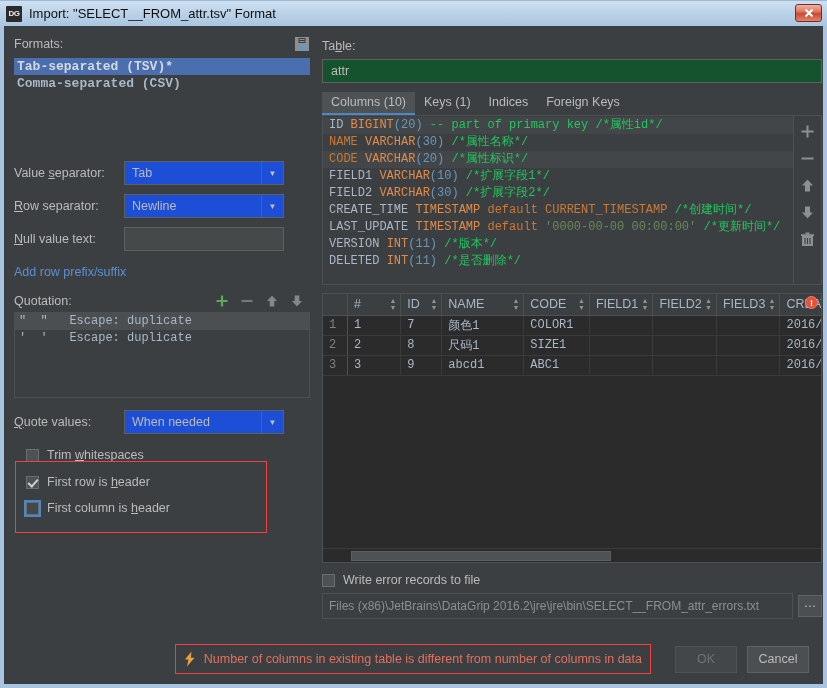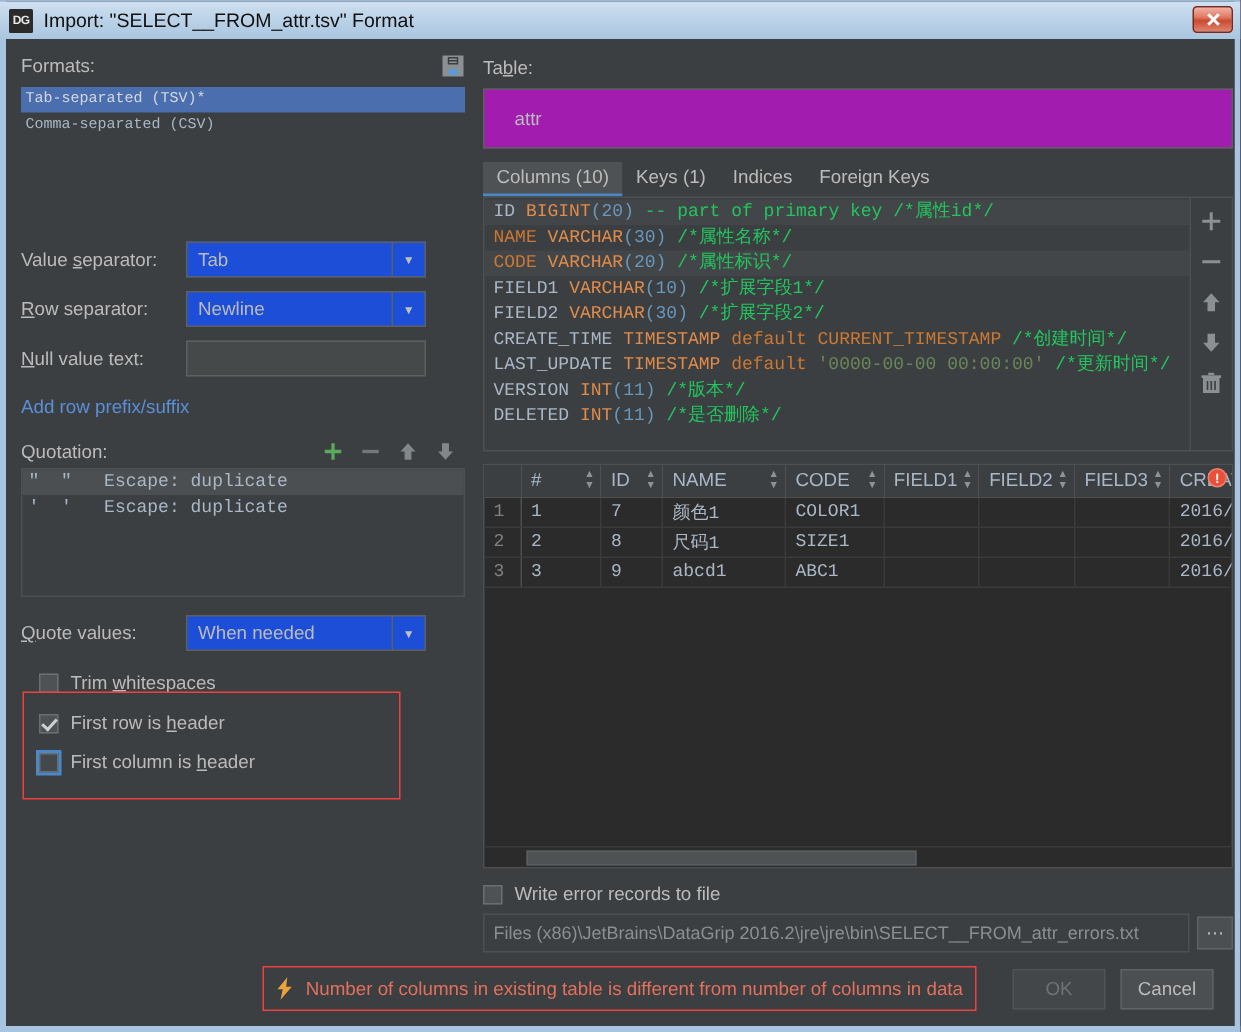--- a/index.html
+++ b/index.html
@@ -71,21 +71,22 @@
     position: absolute;
     left: 10px; top: 10px;
     width: 296px;
   }
   .fmt-header { display: flex; align-items: center; justify-content: space-between; }
   .save-icon { width: 16px; height: 16px; display:block; }
   .fmt-list {
     margin-top: 6px;
     background: #3c3f41;
     font-family: "Liberation Mono", monospace;
-    font-size: 10px;
+    font-size: 13px;
+    font-weight: bold;
   }
   .fmt-item {
     height: 17px; line-height: 17px;
     color: #a9b7c6;
     padding-left: 3px;
     white-space: nowrap;
   }
   .fmt-item.sel { background: #4b6eaf; color: #d4d9e0; }
 
   .fld-row { display: flex; align-items: center; margin-top: 9px; }
@@ -162,25 +163,25 @@
   }
 
   
   .right {
     position: absolute;
     left: 318px; top: 10px;
     width: 500px;
   }
   .table-input {
     margin-top: 5px;
-    width: 500px; height: 40px;
-    background: #a21caf;
+    width: 500px; height: 24px;
+    background: #14532d;
     border: 1px solid #5e6060;
     font-size: 12.5px; color: #bbbbbb;
-    padding-left: 20px;
+    padding-left: 8px;
     display: flex; align-items: center;
   }
   .tabs {
     margin-top: 9px;
     display: flex; align-items: flex-end;
     height: 23px;
   }
   .tab {
     height: 23px; line-height: 21px;
     padding: 0 9px;

